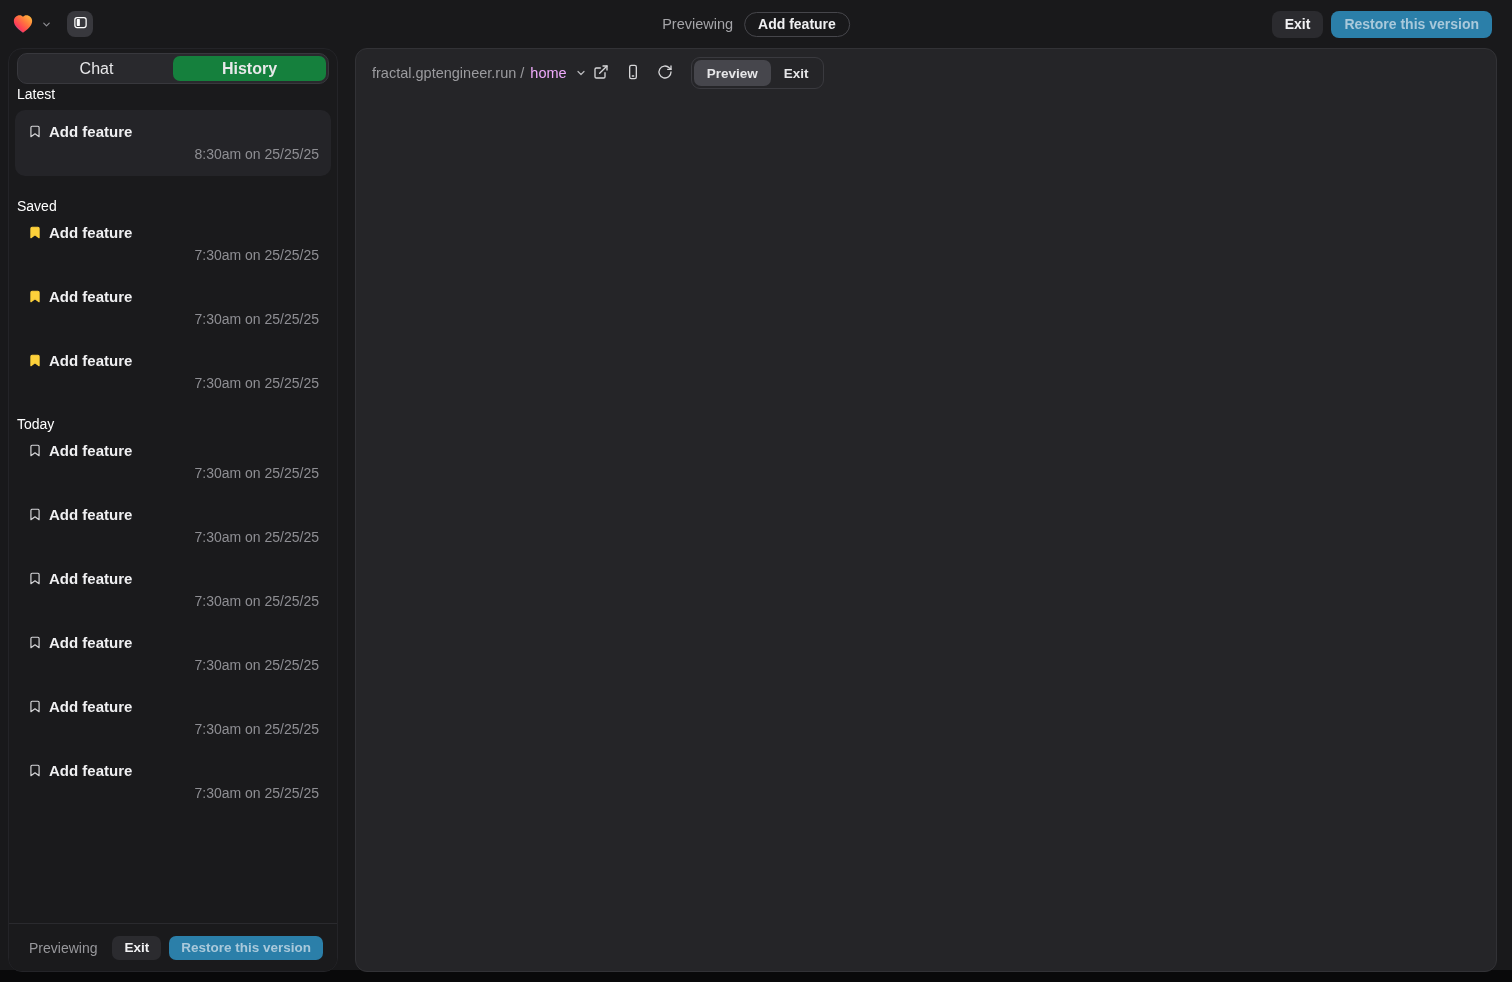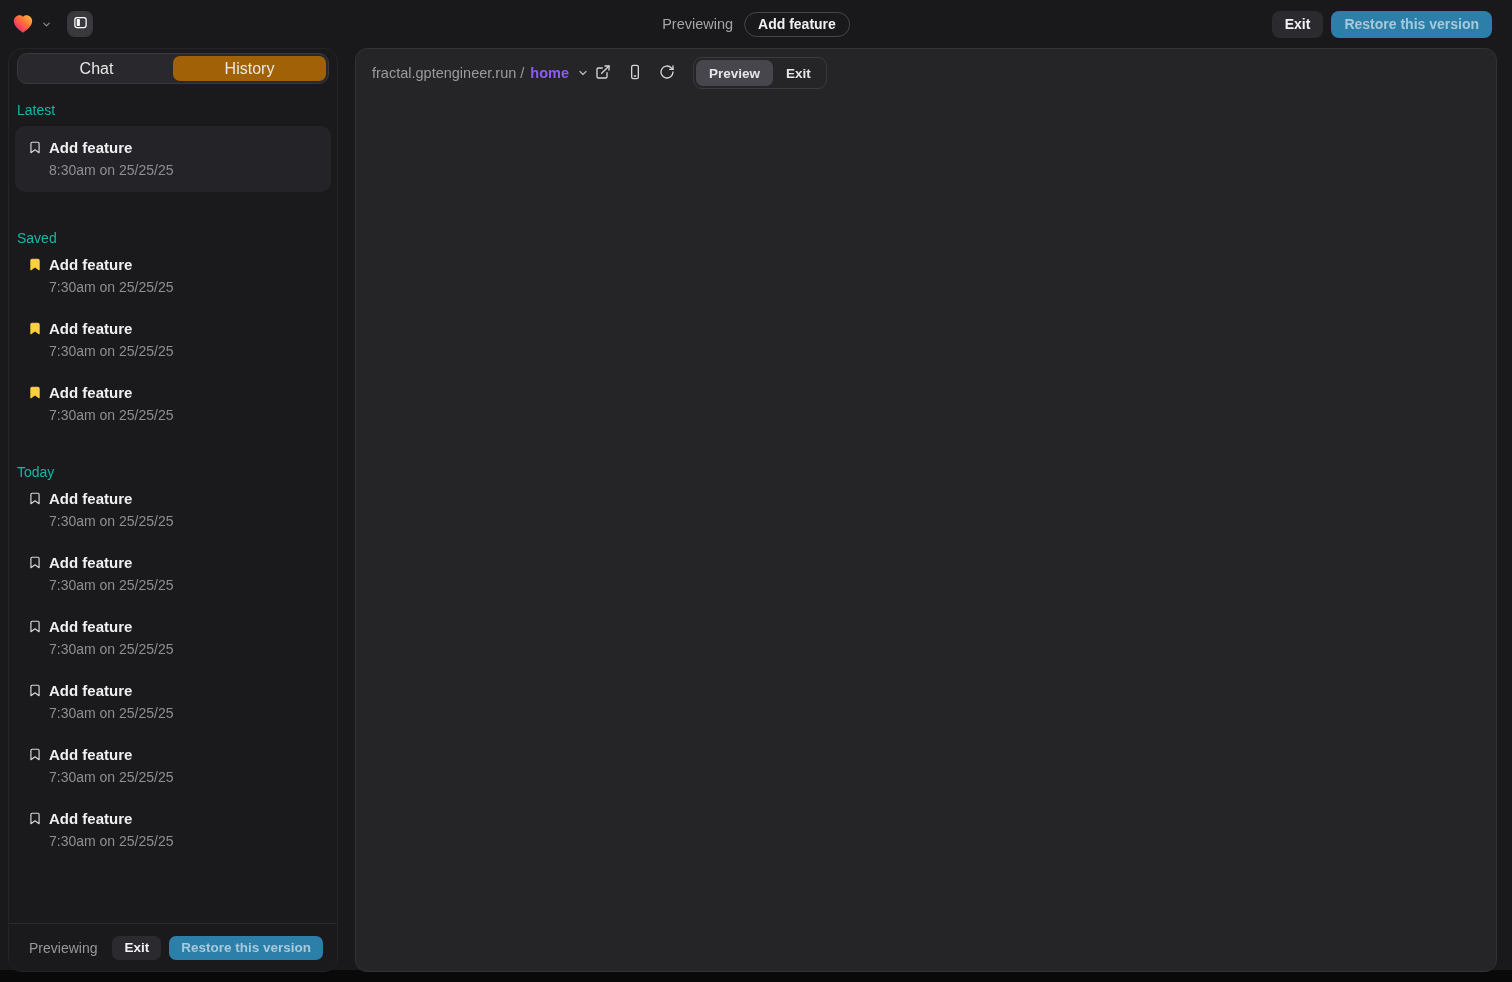--- a/index.html
+++ b/index.html
@@ -24,40 +24,40 @@
   .version-badge { border:1px solid #46464b; border-radius:999px; padding:3px 13px 4px; font-size:14px; font-weight:600; color:#f0f0f2; }
   .topbar-right { margin-left:auto; display:flex; align-items:center; gap:8px; }
   .btn { border:none; cursor:pointer; font-family:inherit; display:inline-flex; align-items:center; justify-content:center; }
   .btn-exit { background:#2b2b2f; color:#f2f2f4; font-size:14px; font-weight:600; border-radius:8px; padding:5px 13px 6px; }
   .btn-restore { background:#2b7fa9; color:#a9c9db; font-size:14px; font-weight:600; border-radius:8px; padding:5px 13px 6px; }
 
   
   .sidebar { position:absolute; left:8px; top:48px; width:330px; bottom:10px; background:#1a1a1c; border:1px solid #242428; border-radius:14px; display:flex; flex-direction:column; z-index:1; overflow:hidden; }
   .tabs { margin:4px 8px 0; background:#29292d; border:1px solid #38383d; border-radius:10px; padding:2px; display:flex; height:31px; flex:none; }
   .tab { flex:1; display:flex; align-items:center; justify-content:center; font-size:16px; color:#e8e8ea; border-radius:7px; cursor:pointer; }
-  .tab.active { background:#a16207; font-weight:400; }
+  .tab.active { background:#15803d; font-weight:700; }
   .history-list { flex:1; overflow:hidden; padding:0 18px; }
-  .section-header { font-size:14px; color:#14b8a6; margin:0 0 6px -10px; padding-top:16px; line-height:20px; }
+  .section-header { font-size:14px; color:#ffffff; margin:0 0 6px -10px; line-height:20px; }
   .item { display:grid; grid-template-columns:16px 1fr; column-gap:6px; align-items:start; margin-bottom:20px; cursor:pointer; }
   .item .bm { grid-column:1; display:flex; justify-content:center; margin-top:3px; }
   .item .t { grid-column:2; font-size:15px; font-weight:600; color:#f0f0f2; line-height:22px; }
-  .item .ts { grid-column:2; font-size:14px; color:#8e8e93; line-height:22px; }
+  .item .ts { grid-column:2; font-size:14px; color:#8e8e93; line-height:22px;text-align:right; }
   .item.card { background:#242428; border-radius:10px; margin:0 -12px 20px; padding:11px 12px; }
 
   .sidebar-footer { flex:none; height:48px; border-top:1px solid #2a2a2e; display:flex; align-items:center; padding:0 14px 0 20px; gap:8px; background:#1a1a1c; }
   .footer-status { color:#98989c; font-size:14px; margin-right:auto; }
   .btn-exit-sm { background:#2b2b2f; color:#f2f2f4; font-size:13.5px; font-weight:600; border-radius:7px; padding:4px 12px 5px; }
   .btn-restore-sm { background:#2b7fa9; color:#a9c9db; font-size:13.5px; font-weight:600; border-radius:7px; padding:4px 12px 5px; }
 
   
   .main-panel { position:absolute; left:355px; right:15px; top:48px; bottom:10px; background:#252528; border:1px solid #323236; border-radius:12px; z-index:1; display:flex; flex-direction:row; }
   .preview-header { height:48px; flex:none; display:flex; align-items:center; padding:0 12px 0 16px; }
   .url-bar { display:flex; align-items:center; gap:6px; font-size:14.5px; cursor:pointer; }
   .url-prefix { color:#9b9b9f; }
-  .url-page { color:#8b5cf6; font-weight:700; }
+  .url-page { color:#f0abfc; font-weight:400; }
   .url-chevron { display:flex; color:#b9b9bd; margin-left:2px; }
   .header-right { margin-left:auto; display:flex; align-items:center; gap:4px; }
   .icon-btn { width:28px; height:28px; display:flex; align-items:center; justify-content:center; background:transparent; border:none; color:#d6d6d8; cursor:pointer; border-radius:6px; }
   .view-toggle { margin-left:8px; border:1px solid #3a3a3f; border-radius:9px; padding:2px; display:flex; height:32px; }
   .view-btn { border:none; background:transparent; color:#e6e6e8; font-size:13.5px; font-weight:600; padding:0 13px; border-radius:7px; cursor:pointer; font-family:inherit; }
   .view-btn.active { background:#46464c; }
   .preview-body { flex:1; }
 </style>
 </head>
 <body>

